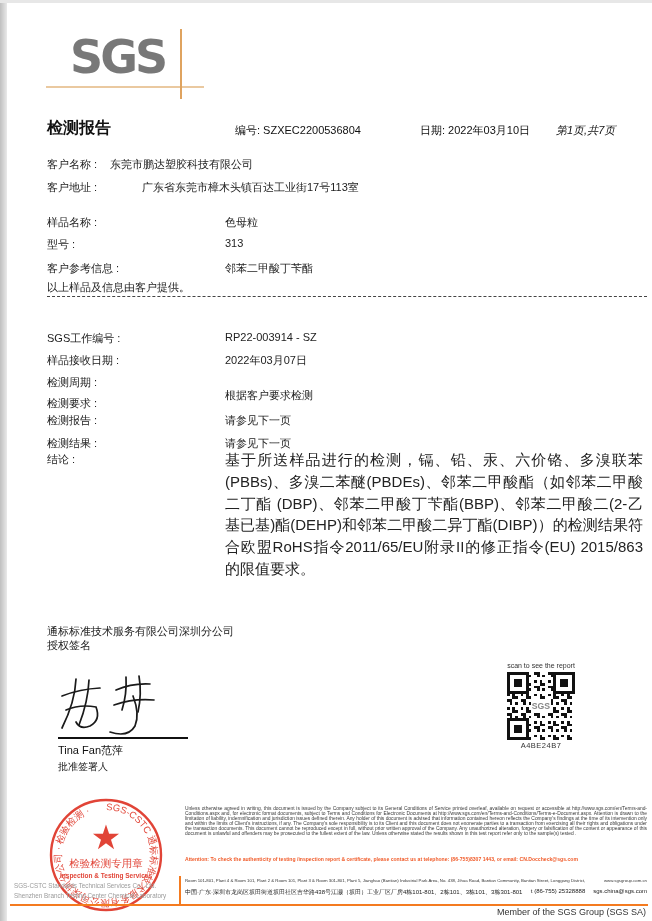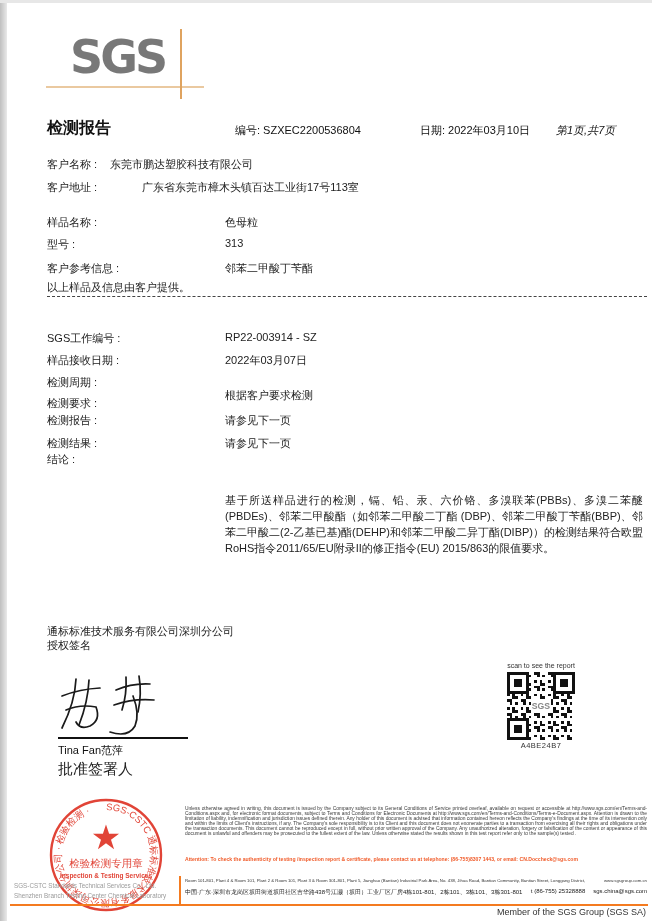--- a/index.html
+++ b/index.html
@@ -20,30 +20,30 @@
 
   .report-title{position:absolute;left:47px;top:118px;font-size:16px;font-weight:bold;color:#111;}
   .hdr-item{position:absolute;top:123px;font-size:11px;color:#111;font-weight:500;}
 
   .lbl{position:absolute;left:47px;font-size:11px;color:#222;}
   .val{position:absolute;font-size:11px;color:#222;}
   .val-n{left:110px;} .val-w{left:225px;}
 
   .dashline{position:absolute;left:47px;top:296px;width:600px;border-top:1.5px dashed #444;}
 
-  .conclusion{position:absolute;left:225px;top:449px;width:418px;font-size:11px;
-    line-height:1.45;color:#222;text-align:justify;margin-top:44px;}
+  .conclusion{position:absolute;left:225px;top:449px;width:418px;font-size:15px;
+    line-height:1.45;color:#222;text-align:justify;}
 
   
   .sig-company{position:absolute;left:47px;top:624px;font-size:11px;color:#222;}
   .sig-auth{position:absolute;left:47px;top:638px;font-size:11px;color:#222;}
   .sig-svg{position:absolute;left:52px;top:668px;}
   .sig-line{position:absolute;left:58px;top:737px;width:130px;height:1.5px;background:#111;}
   .sig-name{position:absolute;left:58px;top:743px;font-size:11px;color:#111;}
-  .sig-role{position:absolute;left:58px;top:760px;font-size:15px;color:#222;}
+  .sig-role{position:absolute;left:58px;top:760px;font-size:10px;color:#222;}
 
   
   .qr-caption{position:absolute;left:503px;top:662px;width:76px;text-align:center;
     font-size:7px;color:#333;}
   .qr-box{position:absolute;left:507px;top:672px;width:68px;height:68px;}
   .qr-code-text{position:absolute;left:503px;top:741px;width:76px;text-align:center;
     font-size:7.5px;color:#333;letter-spacing:.5px;}
 
   
   .stamp{position:absolute;left:48px;top:797px;opacity:.88;}

